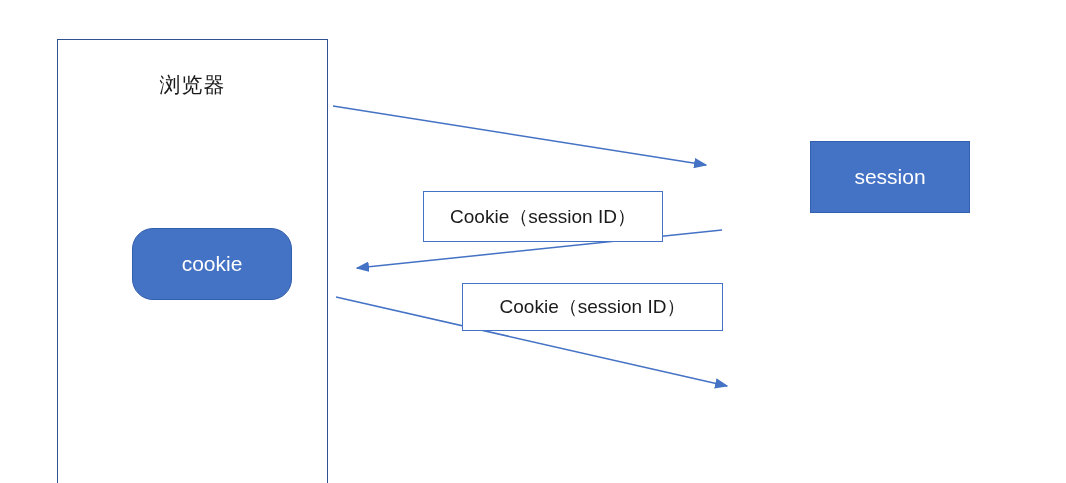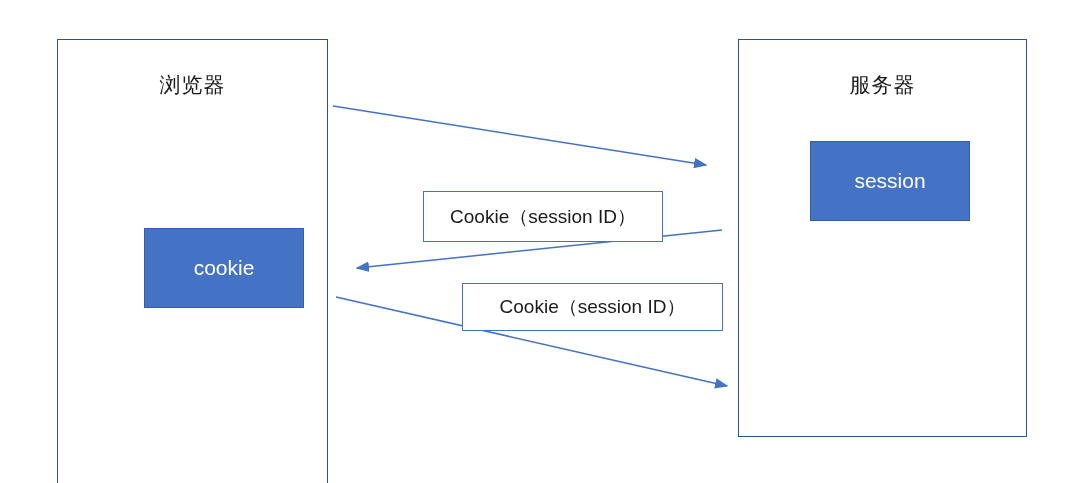--- a/index.html
+++ b/index.html
@@ -28,31 +28,31 @@
     font-size: 21px;
     color: #1a1a1a;
     letter-spacing: 1px;
   }
   #browser-box { left: 57px;  top: 39px; width: 271px; height: 477px; }
   #server-box  { left: 738px; top: 39px; width: 289px; height: 398px; }
 
   .store-box {
     position: absolute;
     width: 160px;
-    height: 80px;
+    height: 72px;
     background: #4472c4;
     border: 1px solid #3260ae;
     box-sizing: border-box;
     display: flex;
     align-items: center;
     justify-content: center;
     color: #ffffff;
     font-size: 21px;
   }
-  #cookie-box  { left: 144px; top: 228px; }
+  #cookie-box  { left: 132px; top: 228px; border-radius: 21px; }
   #session-box { left: 810px; top: 141px; }
 
   #arrows-layer {
     position: absolute;
     left: 0; top: 0;
     width: 1066px;
     height: 483px;
     pointer-events: none;
   }
 
@@ -74,23 +74,20 @@
 </style>
 </head>
 <body>
 
 <div class="stage">
 
   <div class="container-box" id="browser-box">
     <span class="box-title">浏览器</span>
   </div>
 
-  <div class="container-box" id="server-box">
-    <span class="box-title">服务器</span>
-  </div>
 
   <div class="store-box" id="cookie-box">
     <span>cookie</span>
   </div>
 
   <div class="store-box" id="session-box">
     <span>session</span>
   </div>
 
   <svg id="arrows-layer" viewBox="0 0 1066 483" xmlns="http://www.w3.org/2000/svg">

